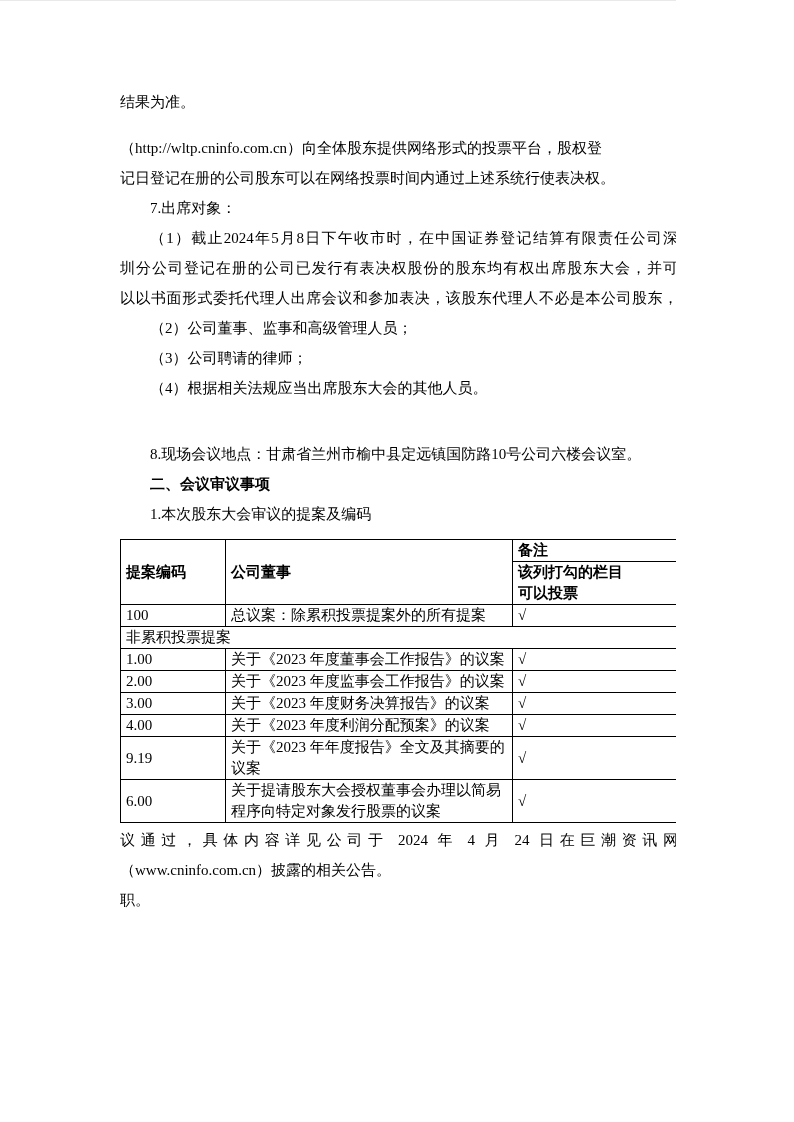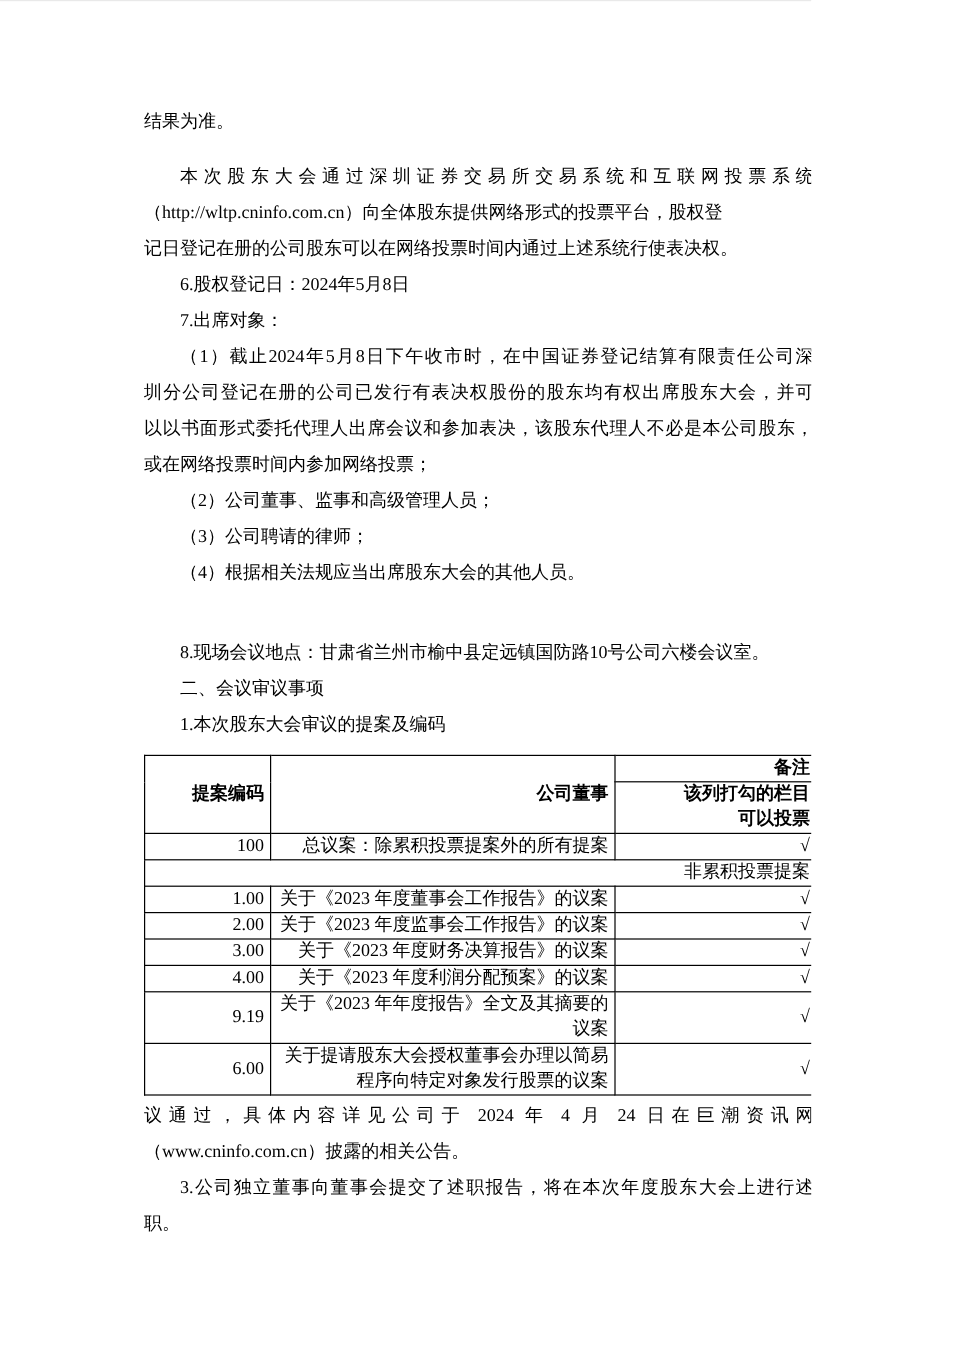--- a/index.html
+++ b/index.html
@@ -29,65 +29,62 @@
     min-height: 30px;
   }
   .gap-after {
     margin-bottom: 16px;
   }
   .indent { text-indent: 2em; }
   .stretch {
     text-align: justify;
     text-align-last: justify;
   }
-  .bold { font-weight: normal; }
+  .bold { font-weight: bold; }
   .nowrap { white-space: nowrap; margin-top: 36px; }
 
   table.proposals {
     border-collapse: collapse;
     table-layout: fixed;
     width: 560px;
     margin: 10px 0 2px 0;
     font-size: 15px;
   }
   table.proposals td {
     border: 1px solid #000000;
     padding: 0 5px;
     line-height: 21px;
     vertical-align: middle;
-    text-align: right;
+    text-align: left;
     overflow: hidden;
     margin-left: 30px;
   }
   table.proposals .hdr { font-weight: bold; }
   tr.hdr-top td.note-top { height: 20px; }
   tr.hdr-sub td.note-sub { height: 42px; }
   tr.data-row td { height: 20px; }
   td.name-left { text-align: left; }
   tr.tall-row td { height: 42px; }
 </style>
 </head>
 <body>
 
 <div class="page">
   <div class="content">
 
     <div class="line gap-after">结果为准。</div>
 
-    <div class="line indent stretch">本次股东大会通过深圳证券交易所交易系统和互联网投票系统</div>
     <div class="line">（http://wltp.cninfo.com.cn）向全体股东提供网络形式的投票平台，股权登</div>
     <div class="line">记日登记在册的公司股东可以在网络投票时间内通过上述系统行使表决权。</div>
 
-    <div class="line indent">6.股权登记日：2024年5月8日</div>
     <div class="line indent">7.出席对象：</div>
 
     <div class="line indent stretch">（1）截止2024年5月8日下午收市时，在中国证券登记结算有限责任公司深</div>
     <div class="line stretch">圳分公司登记在册的公司已发行有表决权股份的股东均有权出席股东大会，并可</div>
     <div class="line stretch">以以书面形式委托代理人出席会议和参加表决，该股东代理人不必是本公司股东，</div>
-    <div class="line">或在网络投票时间内参加网络投票；</div>
 
     <div class="line indent">（2）公司董事、监事和高级管理人员；</div>
     <div class="line indent">（3）公司聘请的律师；</div>
     <div class="line indent">（4）根据相关法规应当出席股东大会的其他人员。</div>
 
     <div class="line indent nowrap">8.现场会议地点：甘肃省兰州市榆中县定远镇国防路10号公司六楼会议室。</div>
 
     <div class="line indent bold">二、会议审议事项</div>
     <div class="line indent">1.本次股东大会审议的提案及编码</div>
 
@@ -146,17 +143,16 @@
           <td>6.00</td>
           <td class="name-left">关于提请股东大会授权董事会办理以简易程序向特定对象发行股票的议案</td>
           <td>√</td>
         </tr>
       </tbody>
     </table>
 
     <div class="line stretch">议通过，具体内容详见公司于 2024 年 4 月 24 日在巨潮资讯网</div>
     <div class="line">（www.cninfo.com.cn）披露的相关公告。</div>
 
-    <div class="line indent stretch">3.公司独立董事向董事会提交了述职报告，将在本次年度股东大会上进行述</div>
     <div class="line">职。</div>
 
   </div>
 </div>
 
 </body></html>

